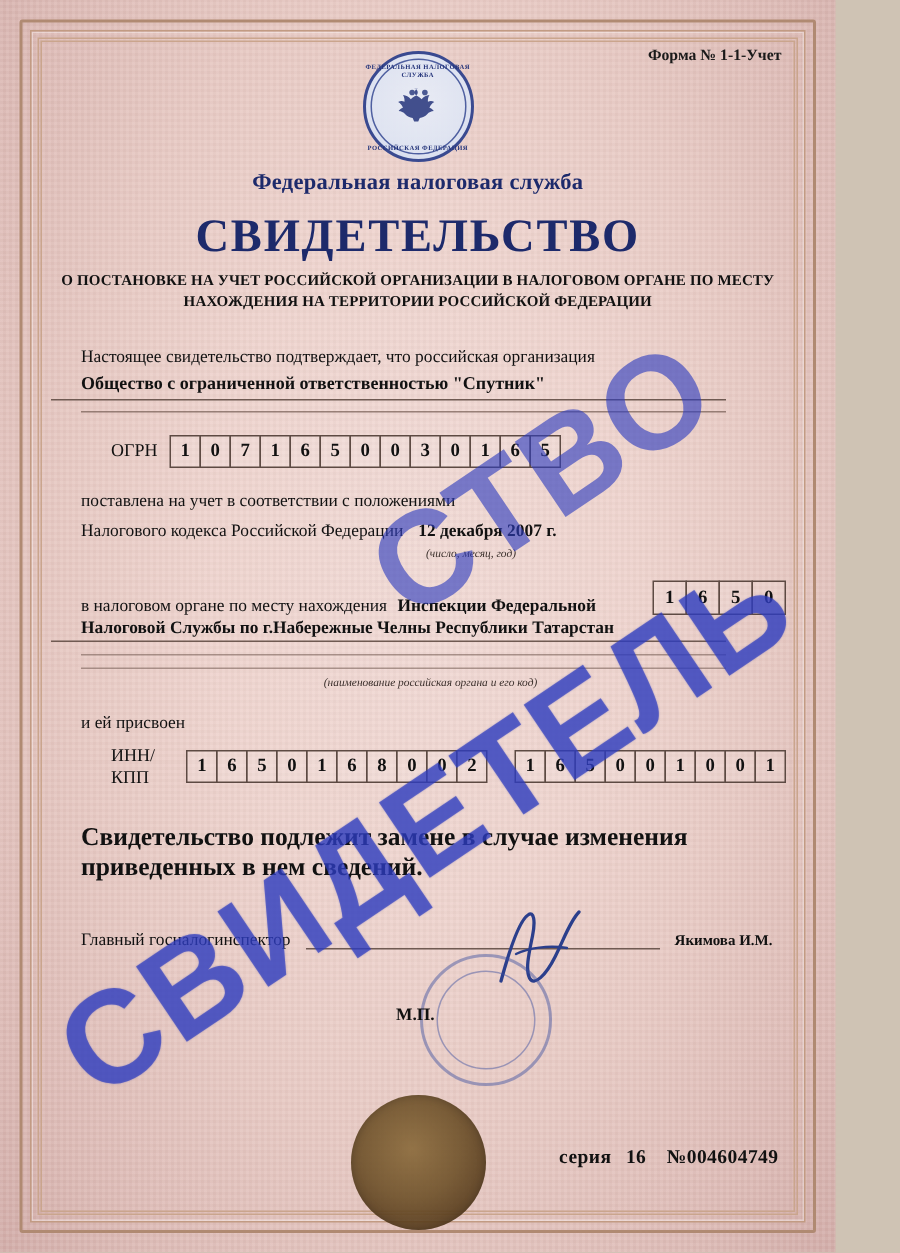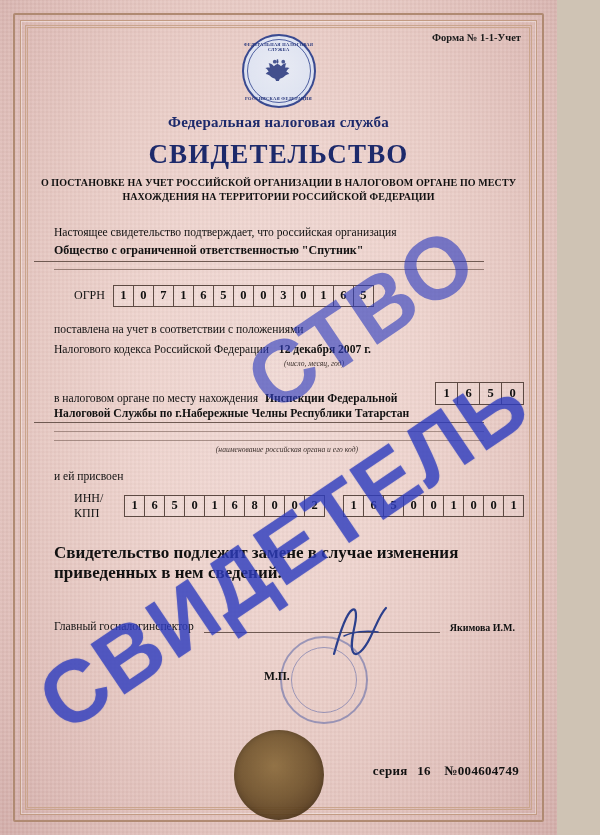--- a/index.html
+++ b/index.html
@@ -71,21 +71,21 @@
   .emblem .toptext{top:8px;}
   .emblem .bottext{bottom:7px;}
 
   .fns-title{
     margin-top:84px;text-align:center;
     font-size:15px;font-weight:bold;color:#1d2a6b;
     letter-spacing:.2px;
   }
   .main-title{
     margin-top:8px;text-align:center;
-    font-size:27px;font-weight:bold;color:#1d2a6b;
+    font-size:31px;font-weight:bold;color:#1d2a6b;
     letter-spacing:1.2px;
   }
   .sub-title{
     margin-top:6px;text-align:center;
     font-size:10px;font-weight:bold;color:#111;
     line-height:1.38;letter-spacing:.1px;
   }
   .para{
     margin-top:22px;font-size:11.6px;color:#111;
   }

